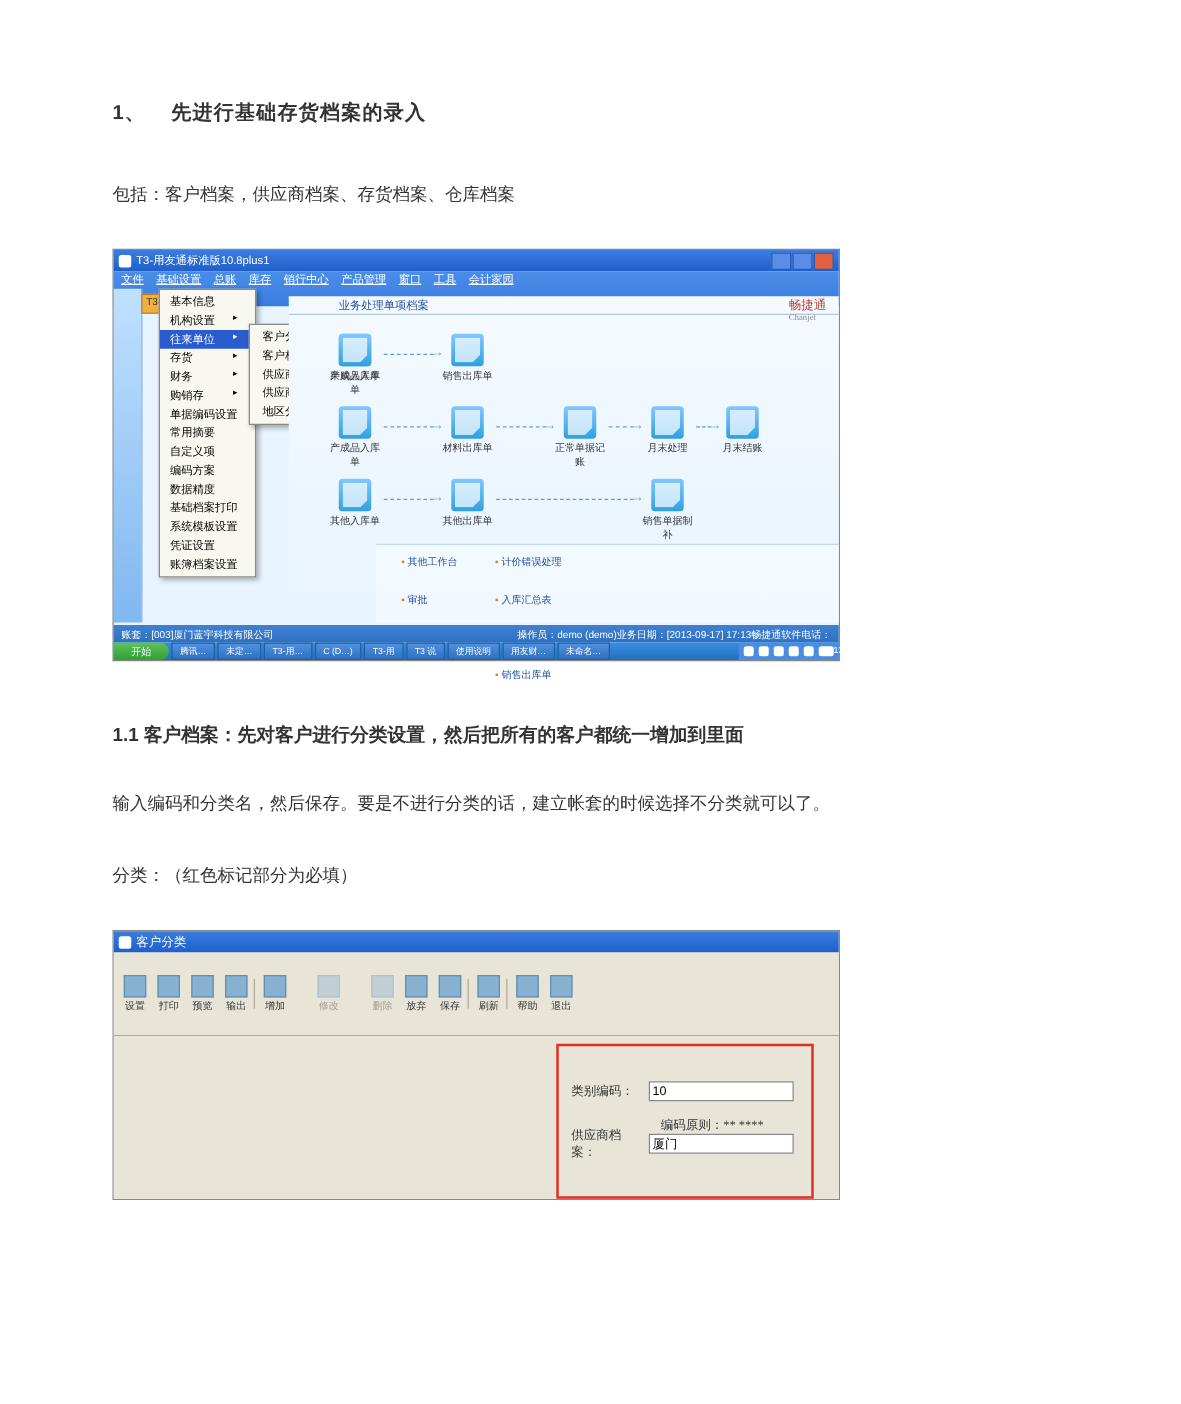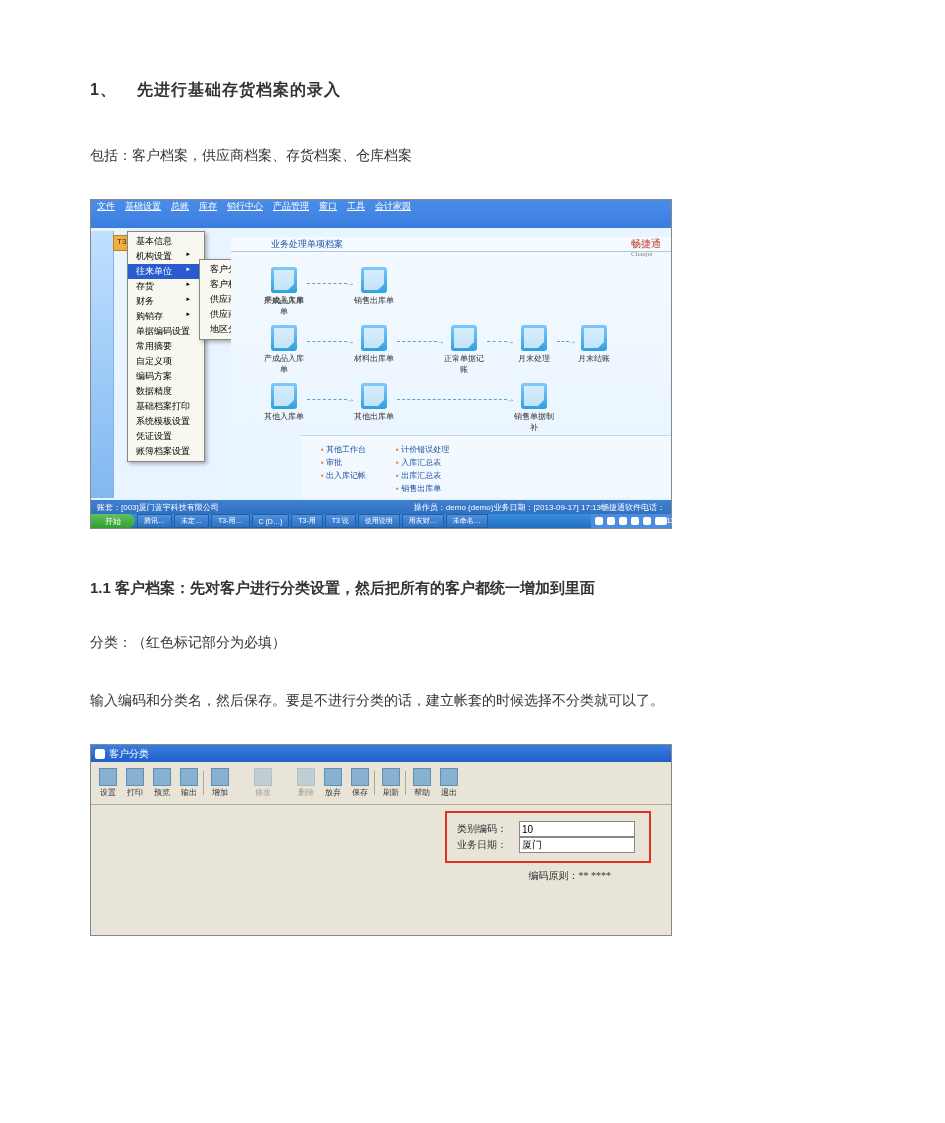--- a/index.html
+++ b/index.html
@@ -125,21 +125,21 @@
   }
   .arrowH::after { content:"→"; position:absolute; right:-8px; top:-7px; color:#60a0d0; font-size:10px;}
   .links {
     position:absolute; left:70px; right:0; bottom:4px; top:auto;
     display:flex; gap:30px;
     font-size:8px; color:#2050a0;
     background:rgba(255,255,255,.4);
     padding:8px 20px;
     border-top:1px solid #c0d8f0;
   }
-  .links .col { display:flex; flex-direction:column; gap:2px;}
+  .links .col { display:flex; flex-direction:column; gap:19px;}
   .links .col span::before { content:"▪ "; color:#e08030;}
   .statusbar {
     position:absolute; bottom:14px; left:0; right:0; height:14px;
     background: linear-gradient(#4080d0,#3070c0);
     color:#fff; font-size:8px; display:flex; align-items:center;
     padding:0 6px; 
   }
   .statusbar .sp { flex:1;}
   .taskbar {
     position:absolute; bottom:0; left:0; right:0; height:14px;
@@ -167,57 +167,66 @@
   
   .shot2 {
     width: 580px;
     border:1px solid #888;
     font-family:"SimSun"; font-size:10px; text-align:left;
   }
   .shot2 .titlebar { background: linear-gradient(#3a7de0,#1f5fc9);}
   .toolbar2 {
     height:34px; background:#e8e4d8;
     border-bottom:1px solid #b0a890;
-    display:flex; align-items:center; padding:4px 4px; gap:1px;
+    display:flex; align-items:center; padding:16px 4px; gap:1px;
   }
   .tbtn {
     display:flex; flex-direction:column; align-items:center;
     width:26px; font-size:8px; color:#333;
   }
   .tbtn .ti { width:16px; height:16px; background:#88b0d0; border:1px solid #6090b0; margin-bottom:1px;}
   .tbtn.sep { width:2px; border-left:1px solid #b0a890; height:24px;}
   .tbtn.dim { opacity:.4;margin-left:16px;}
   .shot2-body {
     height:130px; background:#e8e4d8; position:relative;
   }
   .redbox {
     position:absolute; right:20px; top:6px;
     border:2px solid #e03020;
     padding:8px 14px 8px 10px;
     background:#e8e4d8;
   }
-  .frow { display:flex; align-items:center; gap:6px; margin:0 0;}
+  .frow { display:flex; align-items:center; gap:6px; margin:20px 0;}
   .frow label { font-size:10px; width:56px;}
   .frow input {
     width:110px; height:14px; font-size:10px;
     border:1px solid #888; background:#fff; padding:0 2px;
   }
   .rule { position:absolute; right:60px; top:64px; font-size:10px;}
 </style>
 </head>
 <body>
 
 <div class="page">
   <div class="heading1">
     <span class="num">1、</span><span>先进行基础存货档案的录入</span>
   </div>
 
   <div class="para">包括：客户档案，供应商档案、存货档案、仓库档案</div>
 
   <div class="shot1">
+    <div class="titlebar">
+      <div class="icon"></div>
+      <div class="title">T3-用友通标准版10.8plus1</div>
+      <div class="winbtns">
+        <div></div>
+        <div></div>
+        <div class="close"></div>
+      </div>
+    </div>
     <div class="menubar">
       <span>文件</span>
       <span>基础设置</span>
       <span>总账</span>
       <span>库存</span>
       <span>销行中心</span>
       <span>产品管理</span>
       <span>窗口</span>
       <span>工具</span>
       <span>会计家园</span>
@@ -323,22 +332,22 @@
         <span></span>
         <span></span>
         <span></span>
         <span></span>
         <span class="time">17:13</span>
       </div>
     </div>
   </div>
 
   <div class="heading11">1.1 客户档案：先对客户进行分类设置，然后把所有的客户都统一增加到里面</div>
+  <div class="para">输入编码和分类名，然后保存。要是不进行分类的话，建立帐套的时候选择不分类就可以了。</div>
   <div class="para">分类：（红色标记部分为必填）</div>
-  <div class="para">输入编码和分类名，然后保存。要是不进行分类的话，建立帐套的时候选择不分类就可以了。</div>
 
   <div class="shot2">
     <div class="titlebar">
       <div class="icon"></div>
       <div class="title">客户分类</div>
     </div>
     <div class="toolbar2">
       <div class="tbtn">
           <div class="ti"></div>
           <span>设置</span>
@@ -391,21 +400,21 @@
           <span>退出</span>
         </div>
     </div>
     <div class="shot2-body">
       <div class="redbox">
         <div class="frow">
           <label>类别编码：</label>
           <input value="10" style="">
         </div>
         <div class="frow">
-          <label>业务日期：</label>
+          <label>供应商档案：</label>
           <input value="厦门" style="">
         </div>
       </div>
       <div class="rule">编码原则：** **** </div>
     </div>
   </div>
 
 </div>
 
 </body></html>

